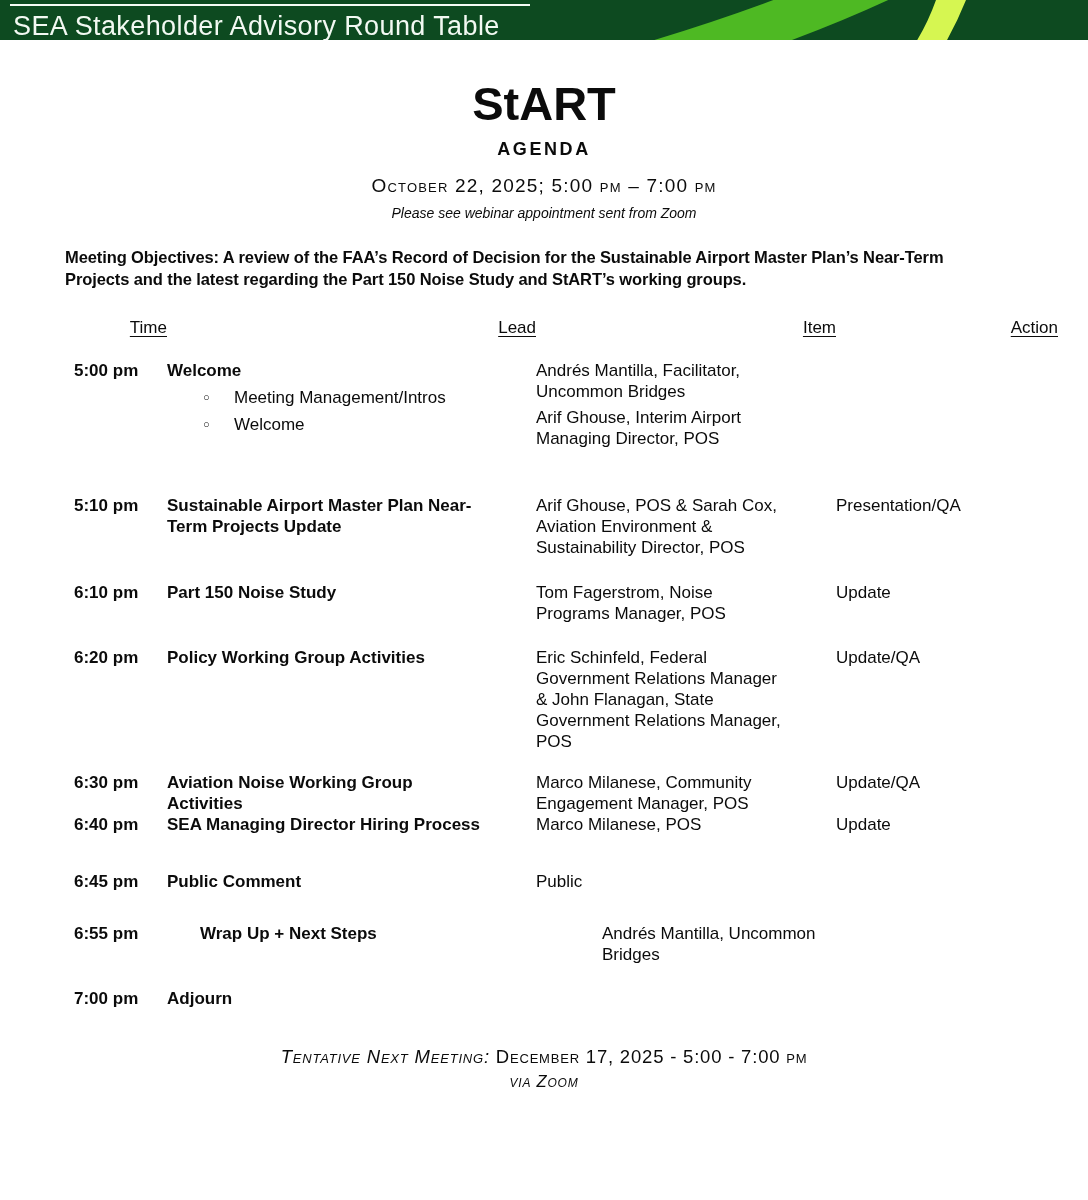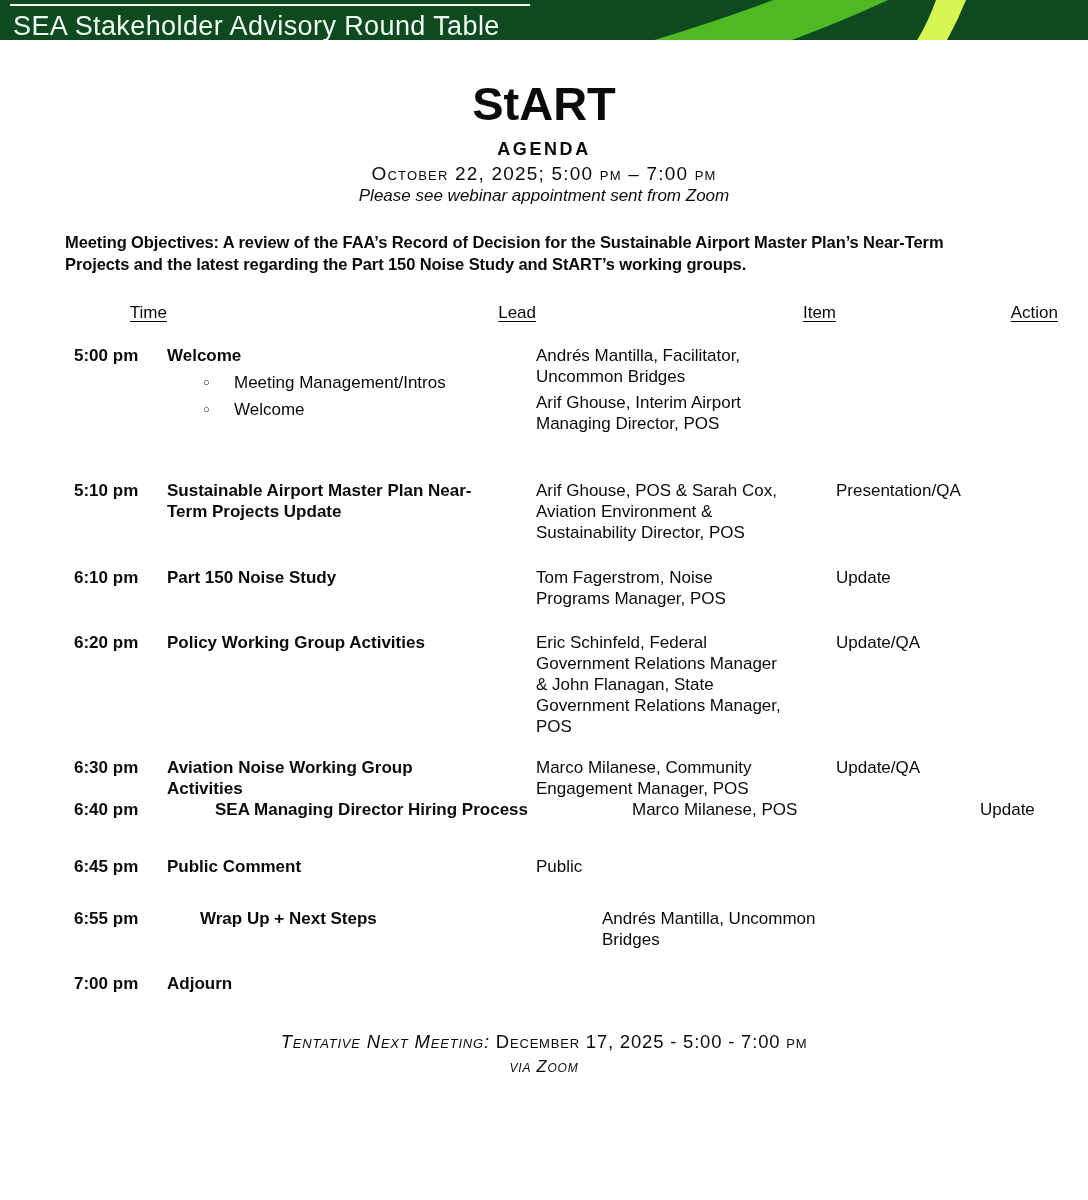--- a/index.html
+++ b/index.html
@@ -17,22 +17,22 @@
     background:#f5fbf5;
   }
   .banner-title {
     position:absolute; left:13px; top:11px;
     font-size:27px; font-weight:500; letter-spacing:0.4px; color:#f2f9f2;
   }
 
   
   .doc-title   { margin-top:38px; text-align:center; font-size:47px; font-weight:bold; line-height:1.1; }
   .agenda-label{ margin-top:9px;  text-align:center; font-size:18px; font-weight:bold; letter-spacing:2.6px; }
-  .date-line   { margin-top:3px;  text-align:center; font-size:19px; font-variant:small-caps; letter-spacing:1.2px; }
-  .webinar-note{ margin-top:1px;  text-align:center; font-size:17px; font-style:italic; }
+  .date-line   { margin-top:15px;  text-align:center; font-size:19px; font-variant:small-caps; letter-spacing:1.2px; }
+  .webinar-note{ margin-top:8px;  text-align:center; font-size:14px; font-style:italic; }
 
   .objectives {
     margin:25px 60px 0 65px; max-width:945px;
     font-size:16.5px; font-weight:bold; line-height:22px; letter-spacing:-0.1px;
   }
   .facilitator-note {
     margin:22px 60px 0 65px; color:#818181;
     font-size:15.5px; font-style:italic; letter-spacing:-0.2px; white-space:nowrap;
   }
 
@@ -48,21 +48,21 @@
   .cell-lead p + p { margin-top:5px; }
   .cell-action { padding-top:0; }
   .sub-item { display:flex; font-weight:normal; margin-top:6px; padding-left:36px; }
   .sub-item .bullet { width:31px; font-size:11px; line-height:21px; flex:0 0 31px; }
   
   .agenda-rows > .agenda-grid-row:nth-child(1){ margin-bottom:46px; }
   .agenda-rows > .agenda-grid-row:nth-child(2){ margin-bottom:24px; }
   .agenda-rows > .agenda-grid-row:nth-child(3){ margin-bottom:23px; }
   .agenda-rows > .agenda-grid-row:nth-child(4){ margin-bottom:20px; }
   .agenda-rows > .agenda-grid-row:nth-child(5){ }
-  .agenda-rows > .agenda-grid-row:nth-child(6){ margin-bottom:36px;gap:48px; }
+  .agenda-rows > .agenda-grid-row:nth-child(6){ margin-bottom:36px; }
   .agenda-rows > .agenda-grid-row:nth-child(7){ margin-bottom:31px; }
   .agenda-rows > .agenda-grid-row:nth-child(8){ margin-bottom:23px;gap:33px; }
 
   
   .next-meeting {
     margin-top:37px; text-align:center;
     font-size:18.5px; font-variant:small-caps; letter-spacing:0.8px;
   }
   .next-meeting .it { font-style:italic; }
   .via-zoom {

